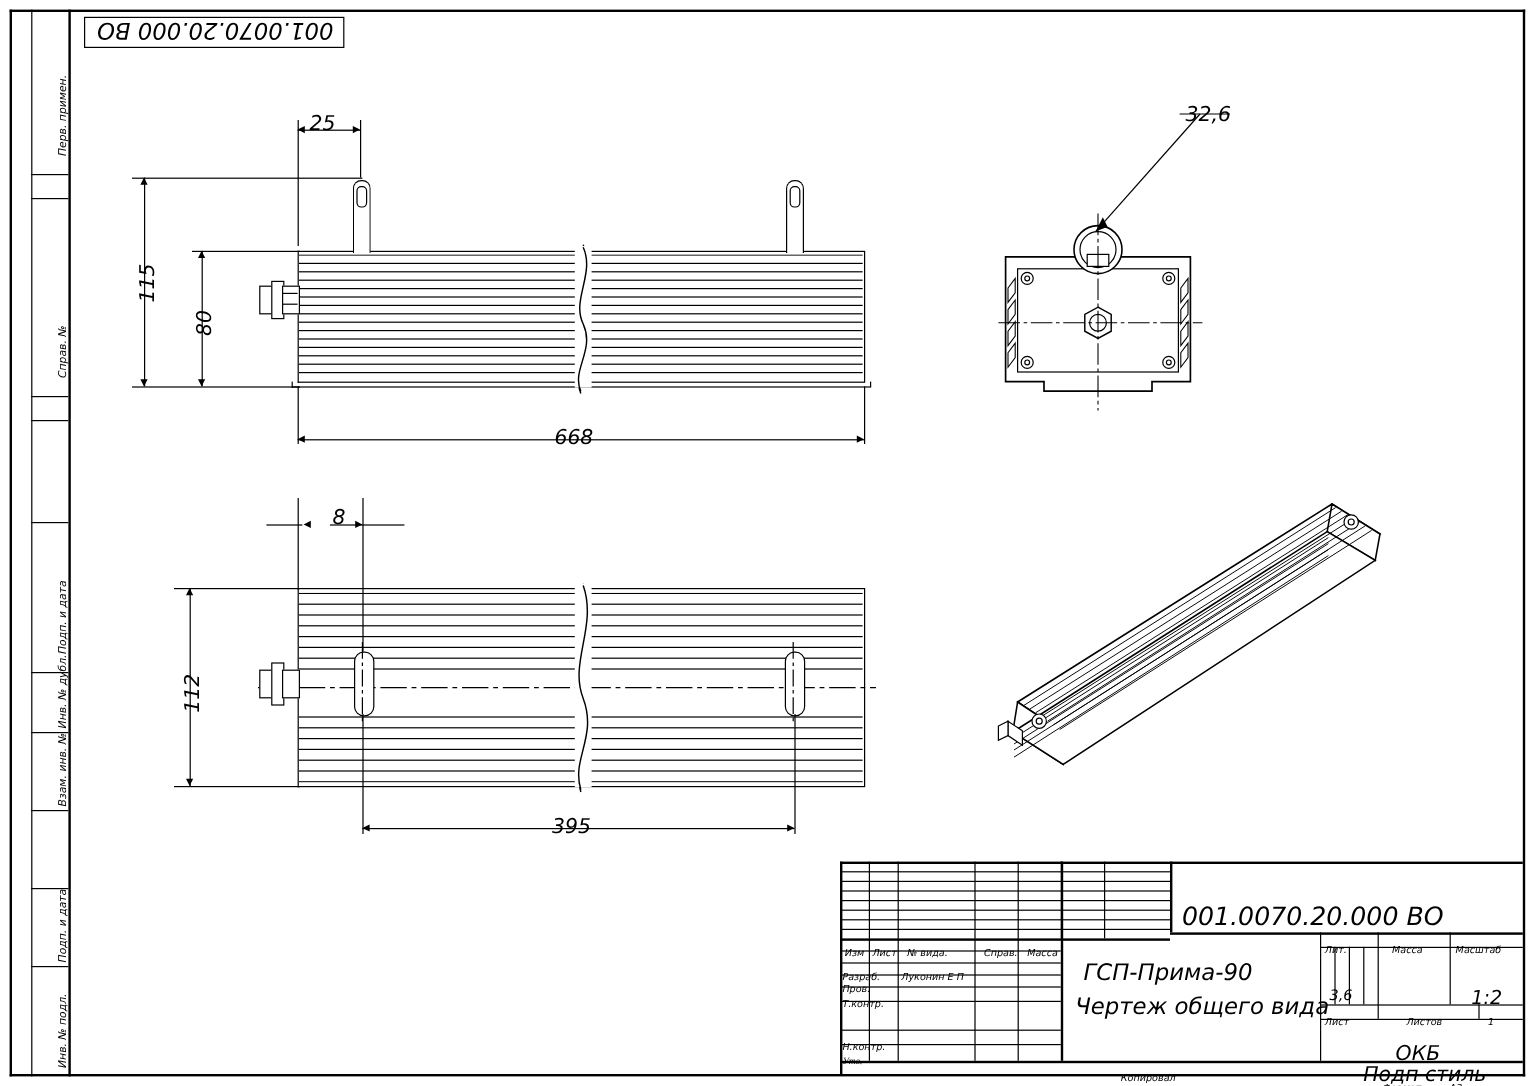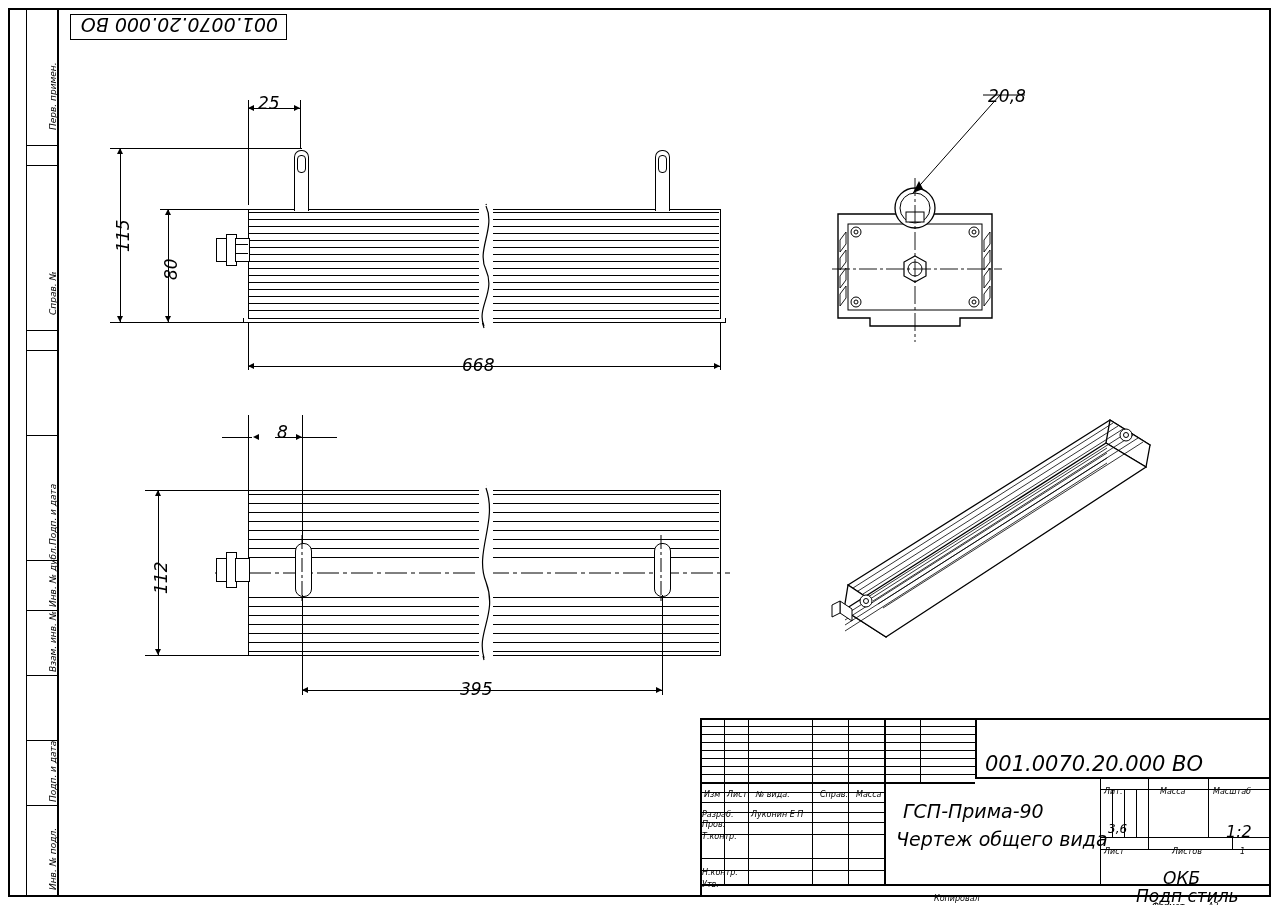--- a/index.html
+++ b/index.html
@@ -251,21 +251,21 @@
     <svg width="220" height="180" style="left:822px;top:192px;">
       <line x1="93" y1="-14" x2="93" y2="150" stroke="#000" stroke-width="0.9" stroke-dasharray="18,3,3,3"></line>
       <line x1="10" y1="77" x2="180" y2="77" stroke="#000" stroke-width="0.9" stroke-dasharray="18,3,3,3"></line>
     </svg>
 
     <svg width="140" height="110" style="left:905px;top:85px;">
       <line x1="8" y1="108" x2="95" y2="10" stroke="#000" stroke-width="1"></line>
       <line x1="78" y1="10" x2="120" y2="10" stroke="#000" stroke-width="1"></line>
       <polygon points="8,108 18,104 14,96" fill="#000"></polygon>
     </svg>
-    <div class="txt dim" style="left:988px;top:86px;">20,8</div>
+    <div class="txt dim" style="left:988px;top:86px;">32,6</div>
   </div>
 
   <div>
     <svg width="360" height="260" style="left:820px;top:405px;">
 
       <polygon points="28,180 290,15 330,40 70,208" fill="#fff" stroke="#000" stroke-width="1.3"></polygon>
       <polygon points="28,180 70,208 66,232 24,205" fill="#fff" stroke="#000" stroke-width="1.3"></polygon>
       <polygon points="290,15 330,40 326,62 286,38" fill="#fff" stroke="#000" stroke-width="1.3"></polygon>
       <polygon points="24,205 66,232 326,62 286,38" fill="#fff" stroke="#000" stroke-width="1.3"></polygon>
 
@@ -338,21 +338,21 @@
     <div class="ln v1" style="left:724px;top:782px;height:102px;"></div>
     <div class="ln v1" style="left:748px;top:782px;height:102px;"></div>
     <div class="ln v1" style="left:812px;top:782px;height:102px;"></div>
     <div class="ln v1" style="left:848px;top:782px;height:102px;"></div>
     <div class="ln v2" style="left:884px;top:718px;height:166px;"></div>
 
     <div class="txt tiny" style="left:702px;top:810px;">Разраб.</div>
     <div class="txt tiny" style="left:702px;top:820px;">Пров.</div>
     <div class="txt tiny" style="left:702px;top:832px;">Т.контр.</div>
     <div class="txt tiny" style="left:702px;top:868px;">Н.контр.</div>
-    <div class="txt tiny" style="left:702px;top:880px;">Утв.</div>
+    <div class="txt tiny" style="left:702px;top:880px;font-family:Liberation Serif, serif;">Утв.</div>
     <div class="txt tiny" style="left:751px;top:810px;">Луконин Е П</div>
 
     <div class="txt" style="left:903px;top:800px;font-size:19px;font-style:italic;">ГСП-Прима-90</div>
     <div class="txt" style="left:896px;top:828px;font-size:19px;font-style:italic;">Чертеж общего вида</div>
 
     <div class="ln v1" style="left:1100px;top:777px;height:107px;"></div>
     <div class="ln h1" style="left:1100px;top:789px;width:169px;"></div>
     <div class="ln v1" style="left:1148px;top:777px;height:60px;"></div>
     <div class="ln v1" style="left:1208px;top:777px;height:60px;"></div>
     <div class="ln h1" style="left:1100px;top:837px;width:169px;"></div>

